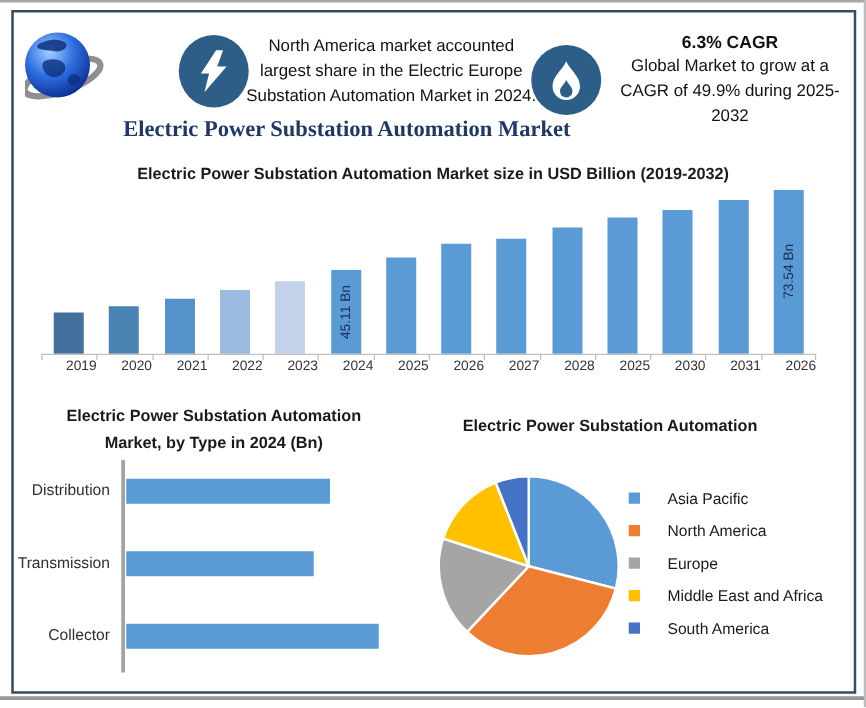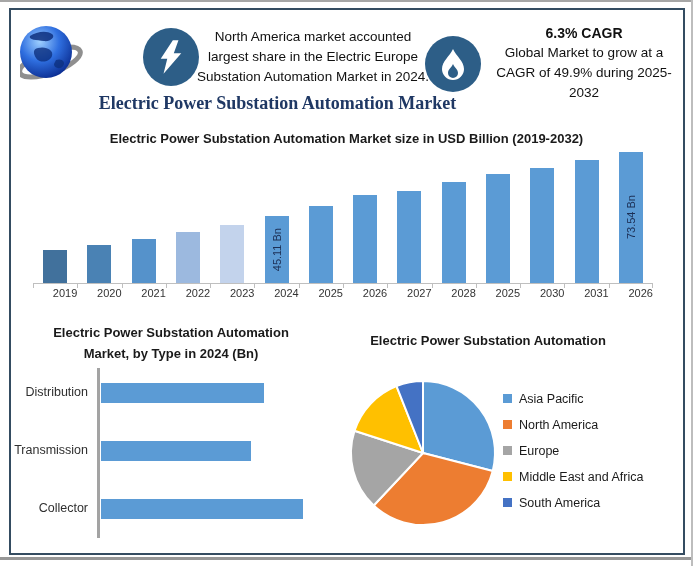--- a/index.html
+++ b/index.html
@@ -37,21 +37,21 @@
   
   .type-title{left:8px;top:322px;width:326px;text-align:center;font-size:13px;font-weight:bold;color:#1a1a1a;line-height:21px;}
   .type-plot{left:97px;top:368px;width:216px;height:170px;border-left:3px solid #a3a3a3;}
   .tlabel{position:absolute;right:calc(100% + 12px);width:92px;text-align:right;font-size:12.5px;color:#2f2f2f;}
   .tbar{position:absolute;left:1px;height:20px;}
 
   
   .pie-title{left:347px;top:330px;width:282px;text-align:center;font-size:13px;font-weight:bold;color:#1a1a1a;line-height:21px;}
   .pie-svg{left:343px;top:373px;}
   .legend{left:503px;top:390px;display:flex;flex-direction:column;gap:9px;}
-  .litem{display:flex;align-items:center;gap:7px;height:17px;}
+  .litem{display:flex;align-items:center;gap:22px;height:17px;}
   .lmark{width:9px;height:9px;flex:0 0 9px;}
   .ltext{font-size:12.5px;color:#1a1a1a;white-space:nowrap;}
 </style>
 </head>
 <body>
 
 <div class="page">
   <div class="edge-top"></div>
   <div class="edge-bottom"></div>
   <div class="edge-right"></div>

